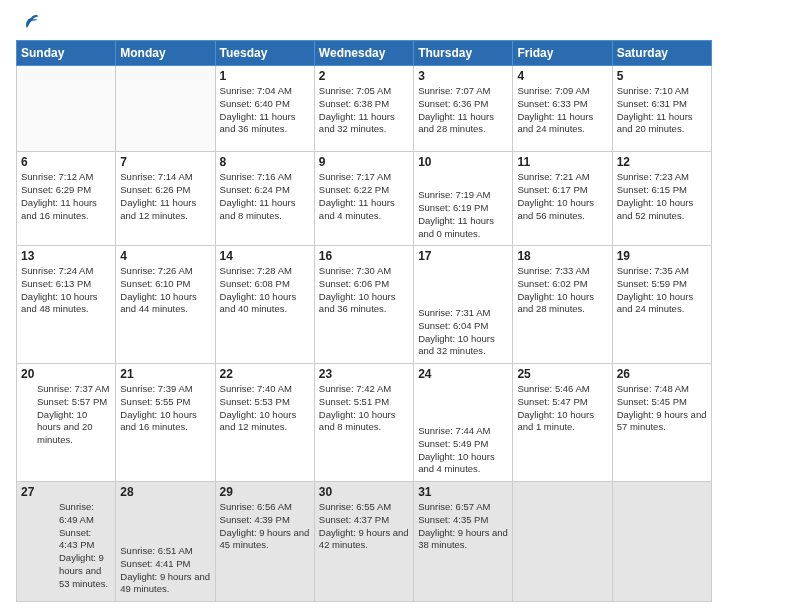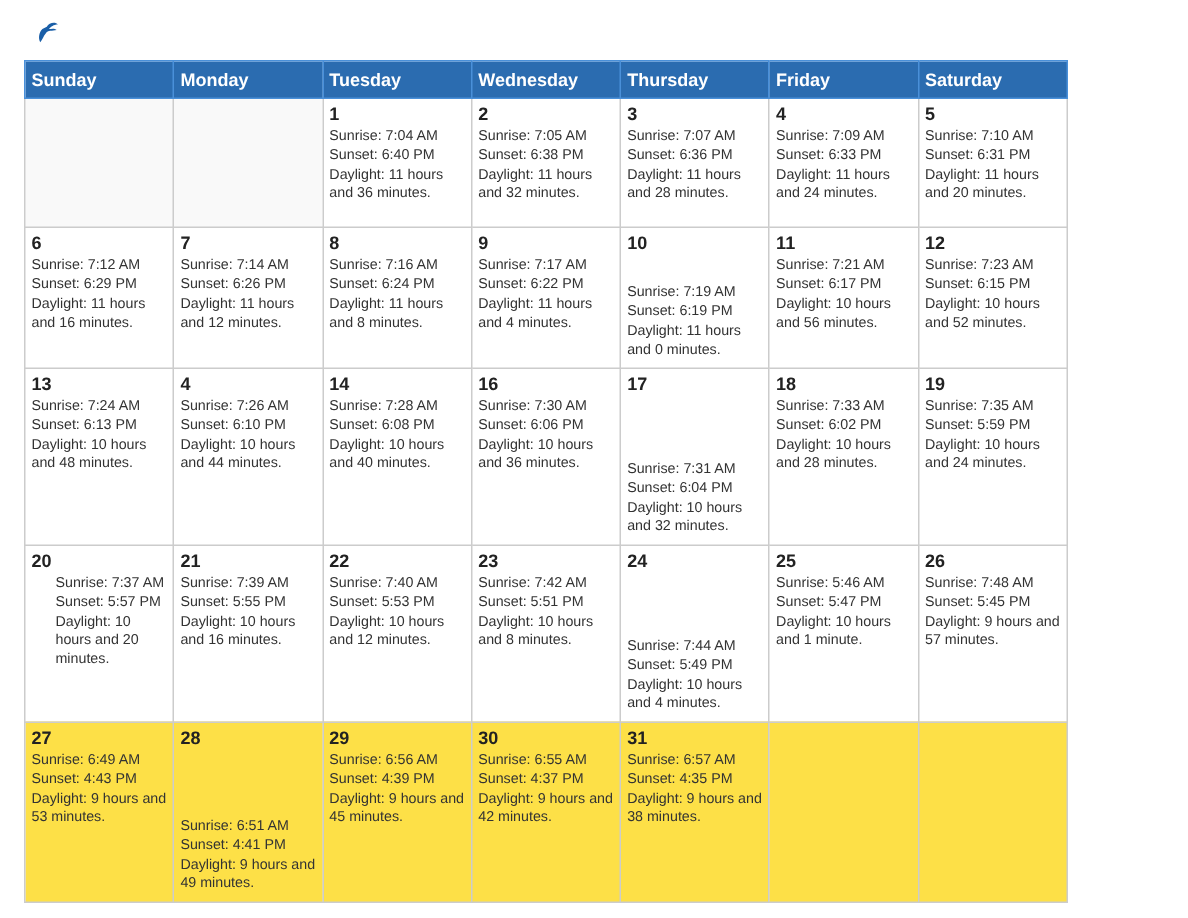--- a/index.html
+++ b/index.html
@@ -74,21 +74,21 @@
       padding: 3px 4px;
       font-size: 10px;
       color: #333;
       height: 85px;
       background: #fff;
     }
     .calendar td.empty {
       background: #f9f9f9;
     }
     .calendar tr:last-child td {
-      background: #fde047;
+      background: #e5e5e5;
     }
     .day-num {
       font-size: 12px;
       font-weight: bold;
       color: #222;
       display: block;
       margin-bottom: 2px;
     }
     .day-info {
       font-size: 9.5px;
@@ -293,21 +293,21 @@
           <td>
             <span class="day-num">26</span>
             <div class="day-info" style="white-space: pre-line;">Sunrise: 7:48 AM
 Sunset: 5:45 PM
 Daylight: 9 hours and 57 minutes.</div>
           </td>
         </tr>
         <tr>
           <td>
             <span class="day-num">27</span>
-            <div class="day-info" style="white-space: pre-line;">Sunrise: 6:49 AM
+            <div class="day-info" style="white-space: pre-line; margin-left: 38px;">Sunrise: 6:49 AM
 Sunset: 4:43 PM
 Daylight: 9 hours and 53 minutes.</div>
           </td>
           <td>
             <span class="day-num">28</span>
             <div class="day-info" style="white-space: pre-line; margin-top: 46px;">Sunrise: 6:51 AM
 Sunset: 4:41 PM
 Daylight: 9 hours and 49 minutes.</div>
           </td>
           <td>

